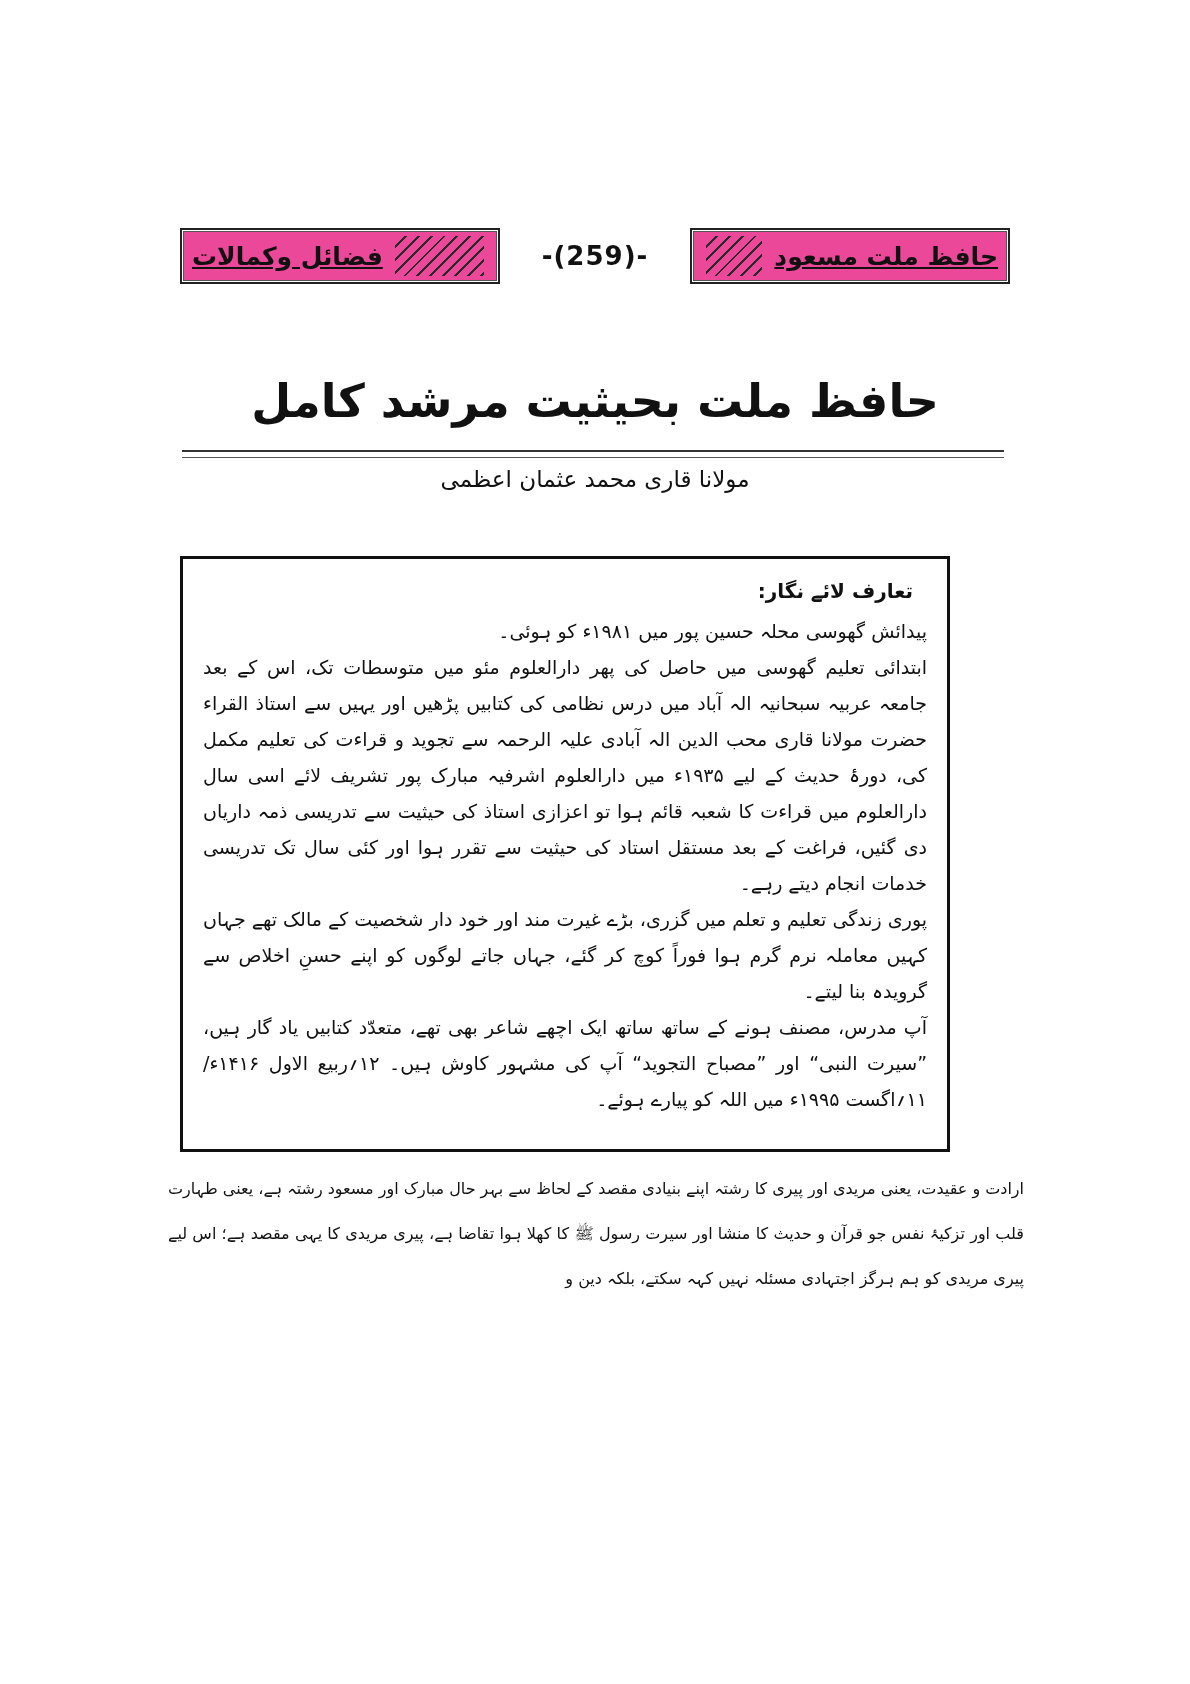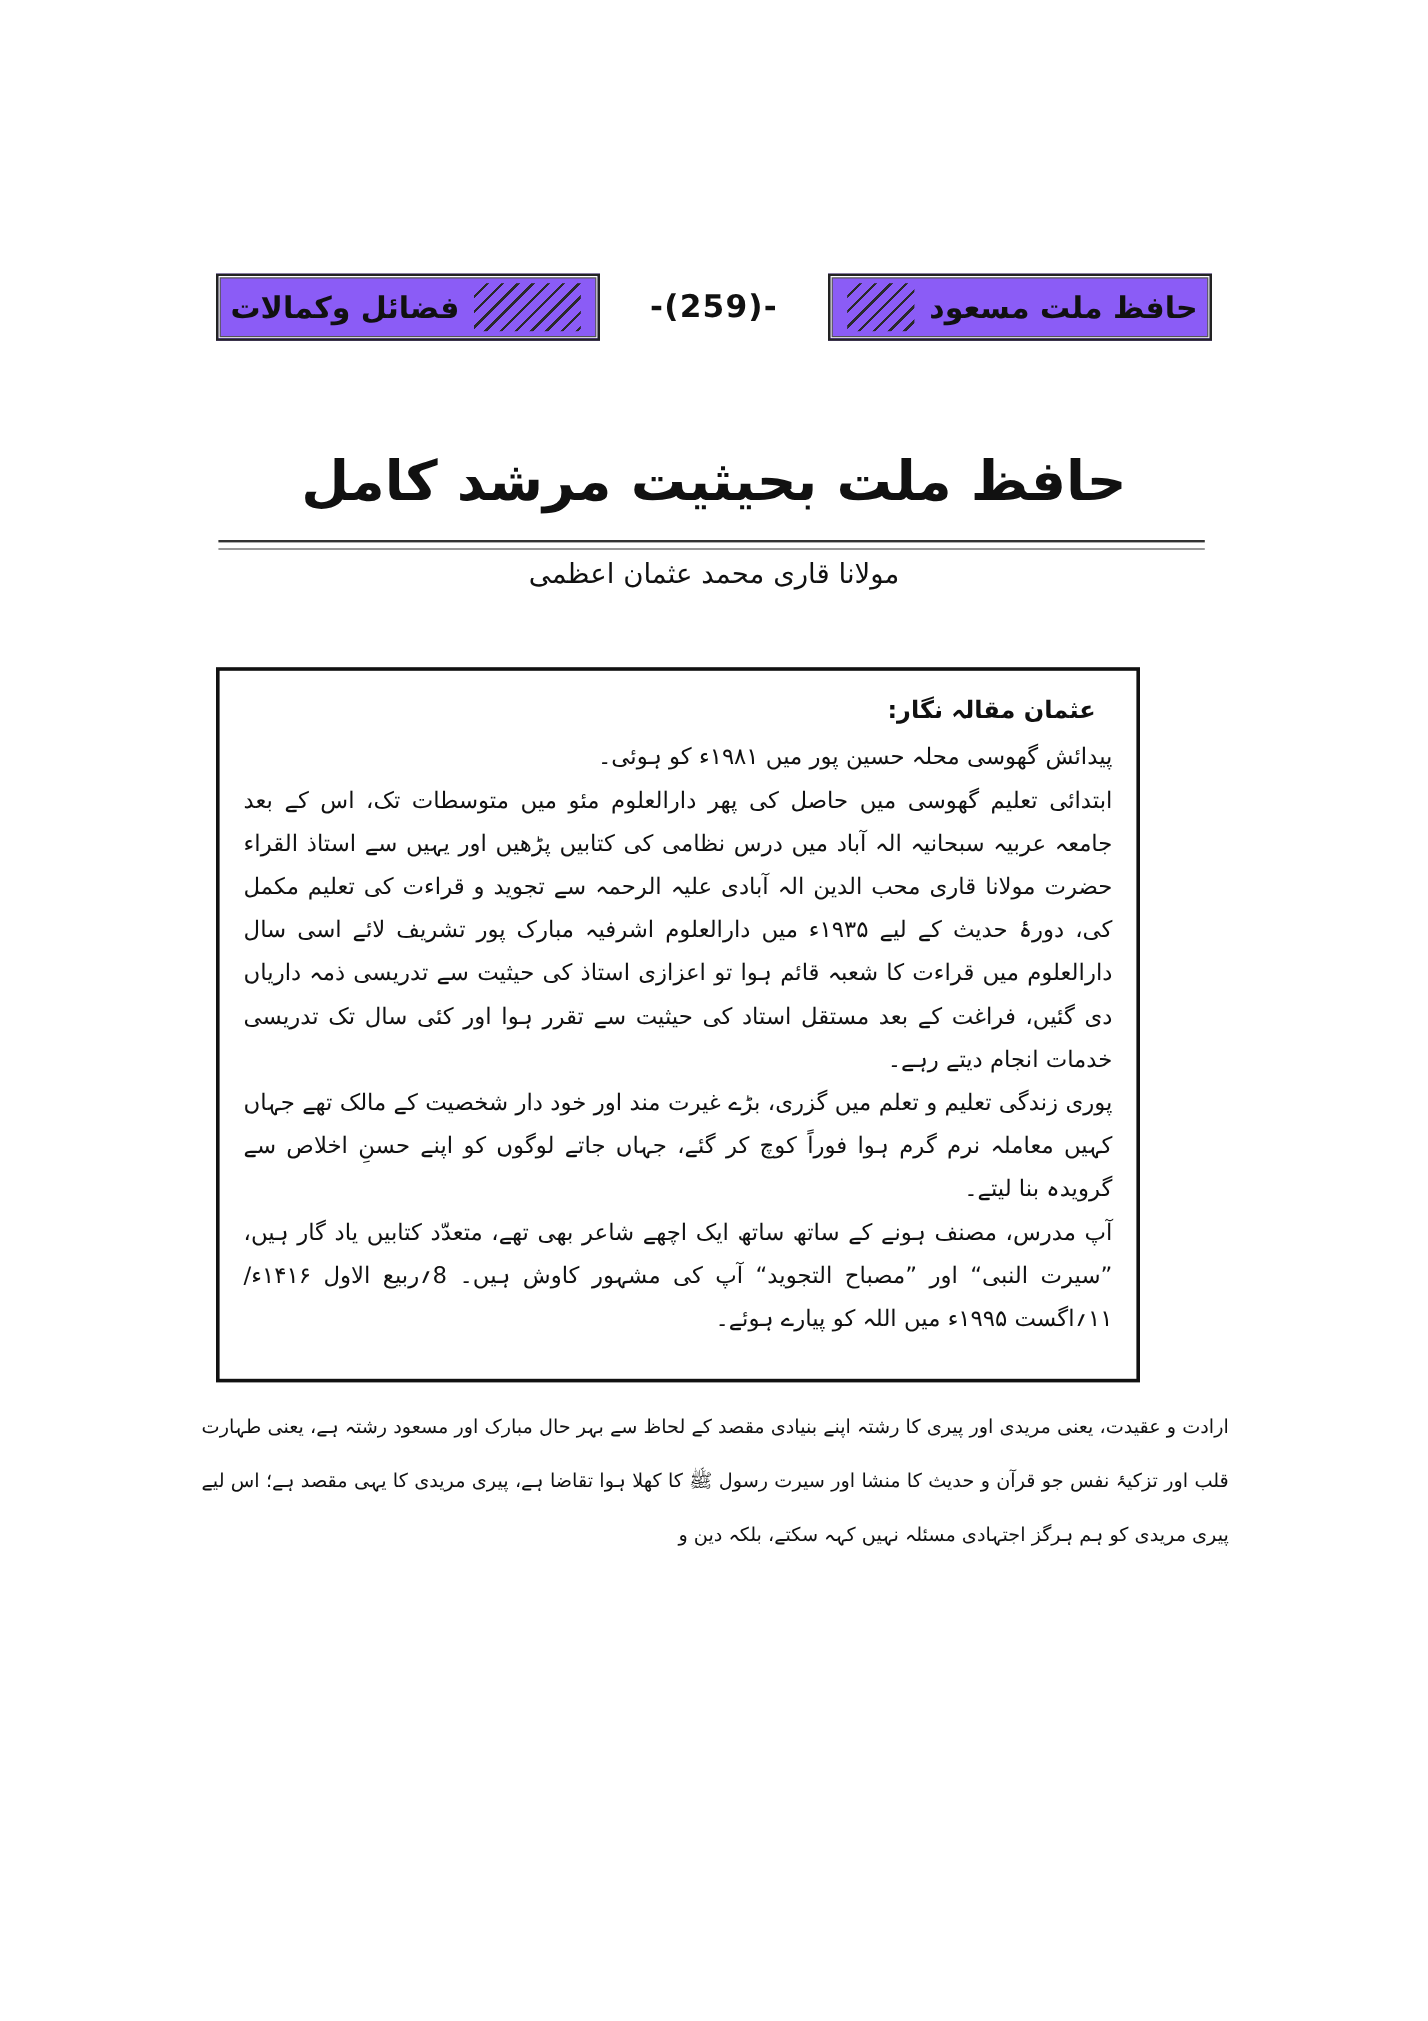--- a/index.html
+++ b/index.html
@@ -30,21 +30,22 @@
     align-items: stretch;
   }
   .header-box {
     display: flex;
     align-items: center;
     border: 2px solid #222;
     box-shadow: inset 0 0 0 1px #fff, inset 0 0 0 2px #555;
     padding: 0 10px;
     flex: 1 1 0;
     gap: 8px;
-    background: #8b5cf6;
+    background: #ec4899;
+    text-decoration: underline;
   }
   .header-label {
     font-size: 25px;
     font-weight: bold;
     white-space: nowrap;
     line-height: 1;
     font-family: "DejaVu Sans", sans-serif;
   }
   .hatch {
     flex: 1 1 auto;
@@ -154,24 +155,24 @@
     </div>
   </div>
 
   <div class="title">حافظ ملت بحیثیت مرشد کامل</div>
 
   <div class="double-rule"></div>
 
   <div class="author">مولانا قاری محمد عثمان اعظمی</div>
 
   <div class="intro-box">
-    <div class="box-heading">عثمان مقالہ نگار:</div>
+    <div class="box-heading">تعارف لائے نگار:</div>
     <p>پیدائش گھوسی محلہ حسین پور میں ۱۹۸۱ء کو ہوئی۔</p>
     <p>ابتدائی تعلیم گھوسی میں حاصل کی پھر دارالعلوم مئو میں متوسطات تک، اس کے بعد جامعہ عربیہ سبحانیہ الہ آباد میں درس نظامی کی کتابیں پڑھیں اور یہیں سے استاذ القراء حضرت مولانا قاری محب الدین الہ آبادی علیہ الرحمہ سے تجوید و قراءت کی تعلیم مکمل کی، دورۂ حدیث کے لیے ۱۹۳۵ء میں دارالعلوم اشرفیہ مبارک پور تشریف لائے اسی سال دارالعلوم میں قراءت کا شعبہ قائم ہوا تو اعزازی استاذ کی حیثیت سے تدریسی ذمہ داریاں دی گئیں، فراغت کے بعد مستقل استاد کی حیثیت سے تقرر ہوا اور کئی سال تک تدریسی خدمات انجام دیتے رہے۔</p>
     <p>پوری زندگی تعلیم و تعلم میں گزری، بڑے غیرت مند اور خود دار شخصیت کے مالک تھے جہاں کہیں معاملہ نرم گرم ہوا فوراً کوچ کر گئے، جہاں جاتے لوگوں کو اپنے حسنِ اخلاص سے گرویدہ بنا لیتے۔</p>
-    <p>آپ مدرس، مصنف ہونے کے ساتھ ساتھ ایک اچھے شاعر بھی تھے، متعدّد کتابیں یاد گار ہیں، ”سیرت النبی“ اور ”مصباح التجوید“ آپ کی مشہور کاوش ہیں۔ 8؍ربیع الاول ۱۴۱۶ء/۱۱؍اگست ۱۹۹۵ء میں اللہ کو پیارے ہوئے۔</p>
+    <p>آپ مدرس، مصنف ہونے کے ساتھ ساتھ ایک اچھے شاعر بھی تھے، متعدّد کتابیں یاد گار ہیں، ”سیرت النبی“ اور ”مصباح التجوید“ آپ کی مشہور کاوش ہیں۔ ۱۲؍ربیع الاول ۱۴۱۶ء/۱۱؍اگست ۱۹۹۵ء میں اللہ کو پیارے ہوئے۔</p>
   </div>
 
   <div class="body-text">
     <p>ارادت و عقیدت، یعنی مریدی اور پیری کا رشتہ اپنے بنیادی مقصد کے لحاظ سے بہر حال مبارک اور مسعود رشتہ ہے، یعنی طہارت قلب اور تزکیۂ نفس جو قرآن و حدیث کا منشا اور سیرت رسول ﷺ کا کھلا ہوا تقاضا ہے، پیری مریدی کا یہی مقصد ہے؛ اس لیے پیری مریدی کو ہم ہرگز اجتہادی مسئلہ نہیں کہہ سکتے، بلکہ دین و</p>
   </div>
 
 </div>
 
 </body></html>

